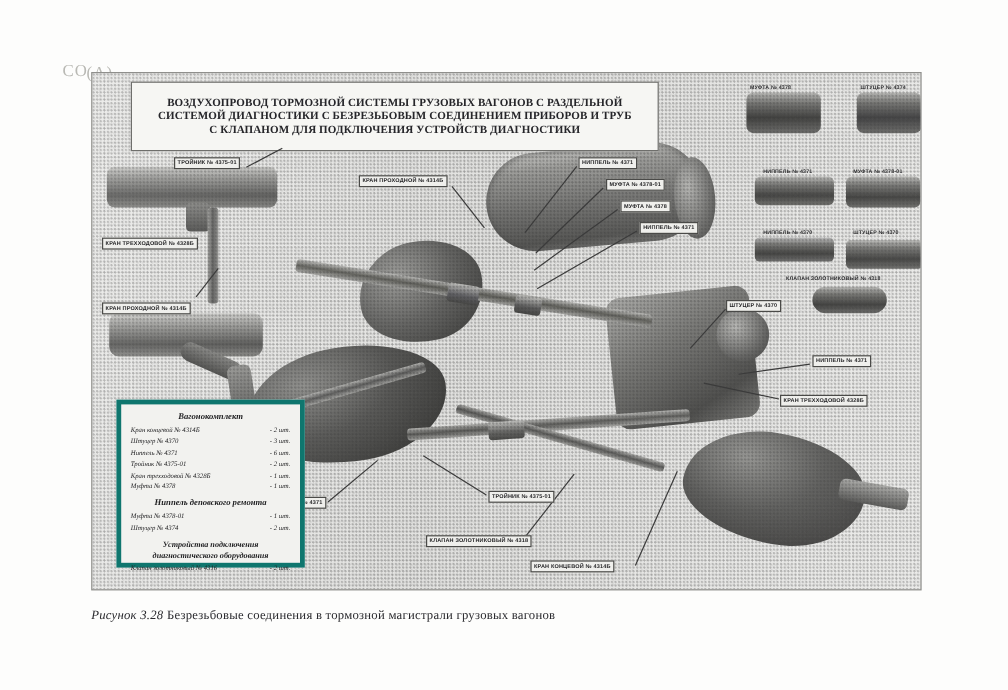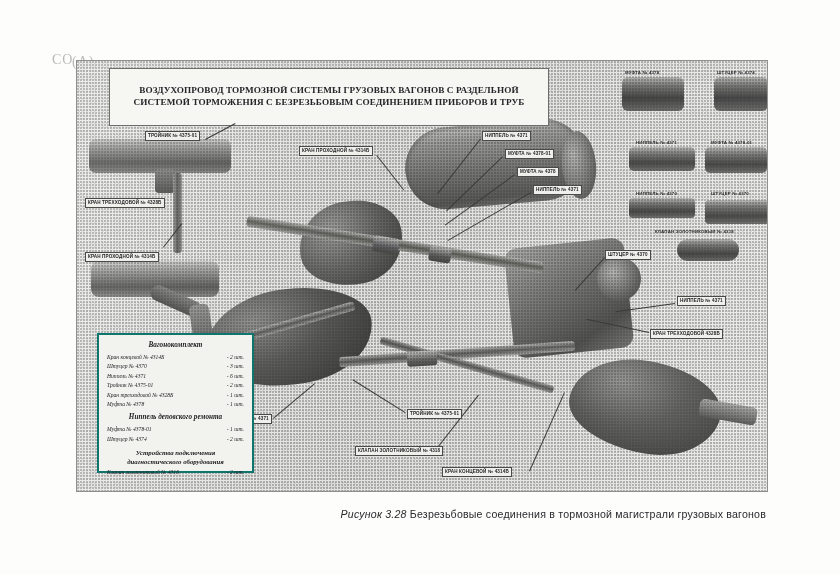--- a/index.html
+++ b/index.html
@@ -82,42 +82,42 @@
   .part{position:absolute;z-index:4;}
   .cyl{
     border-radius:50%/12%;
   }
   .blob{border-radius:48% 52% 45% 55%/55% 45% 55% 45%;}
   .pipe{border-radius:3px;}
 
   
   .specbox{
     position:absolute;left:20px;top:272px;width:157px;height:140px;
-    background:#f2f2ef;border:2px solid #0f766e;
+    background:#f2f2ef;border:4px solid #0f766e;
     z-index:9;box-sizing:border-box;padding:4px 6px;
   }
   .spec-h{
     font-family:"Liberation Serif",serif;font-style:italic;font-weight:bold;
     font-size:7.2px;color:#1d1d1f;text-align:center;margin:2px 0 3px;
     line-height:9px;
   }
   .spec-h.two{font-size:6.8px;}
   .spec-row{
     display:flex;justify-content:space-between;
     font-family:"Liberation Serif",serif;font-style:italic;
     font-size:5.6px;color:#222224;line-height:9.4px;
     padding:0 2px;
   }
   .spec-row .q{padding-left:8px;}
 
   
   .fig-caption{
     position:absolute;left:76px;top:508px;width:690px;
-    text-align:right;
-    font-family:Liberation Sans, sans-serif;
+    text-align:left;
+    font-family:Liberation Serif, serif;
     font-size:10.6px;color:#2a2a2e;letter-spacing:.2px;
   }
   .fig-caption i{font-style:italic;}
 </style>
 </head>
 <body>
 
 <div class="page">
 
   <div class="scan-mark" style="left:52px;top:52px;">СО</div>
@@ -193,21 +193,22 @@
                 background:linear-gradient(180deg,#b9b9b6 0%,#696966 28%,#2c2c2a 66%,#5f5f5c 100%);"></div>
     <div class="part" style="left:552px;top:137px;width:66px;height:20px;border-radius:4px;
                 background:linear-gradient(180deg,#bababa 0%,#6a6a67 28%,#2e2e2c 66%,#616160 100%);"></div>
     <div class="part" style="left:628px;top:139px;width:64px;height:24px;border-radius:4px;
                 background:linear-gradient(180deg,#b7b7b4 0%,#686865 28%,#2d2d2b 66%,#5e5e5b 100%);"></div>
     <div class="part" style="left:600px;top:178px;width:62px;height:22px;border-radius:11px;
                 background:linear-gradient(180deg,#b4b4b1 0%,#63635f 30%,#2a2a28 68%,#5a5a58 100%);"></div>
 
     <div class="title-banner">
       <div>ВОЗДУХОПРОВОД ТОРМОЗНОЙ СИСТЕМЫ ГРУЗОВЫХ ВАГОНОВ С РАЗДЕЛЬНОЙ</div>
-      <div>СИСТЕМОЙ ТОРМОЖЕНИЯ С БЕЗРЕЗЬБОВЫМ СОЕДИНЕНИЕМ ПРИБОРОВ И ТРУБ</div>
+      <div>СИСТЕМОЙ ДИАГНОСТИКИ С БЕЗРЕЗЬБОВЫМ СОЕДИНЕНИЕМ ПРИБОРОВ И ТРУБ</div>
+      <div>С КЛАПАНОМ ДЛЯ ПОДКЛЮЧЕНИЯ УСТРОЙСТВ ДИАГНОСТИКИ</div>
     </div>
 
     <div class="leader" style="left:128px;top:78px;width:34px;transform:rotate(-28deg);"></div>
     <div class="leader" style="left:86px;top:186px;width:30px;transform:rotate(-52deg);"></div>
     <div class="leader" style="left:300px;top:94px;width:44px;transform:rotate(52deg);"></div>
     <div class="leader" style="left:404px;top:78px;width:70px;transform:rotate(128deg);"></div>
     <div class="leader" style="left:426px;top:96px;width:78px;transform:rotate(136deg);"></div>
     <div class="leader" style="left:438px;top:114px;width:86px;transform:rotate(144deg);"></div>
     <div class="leader" style="left:454px;top:132px;width:96px;transform:rotate(150deg);"></div>
     <div class="leader" style="left:528px;top:197px;width:44px;transform:rotate(132deg);"></div>

